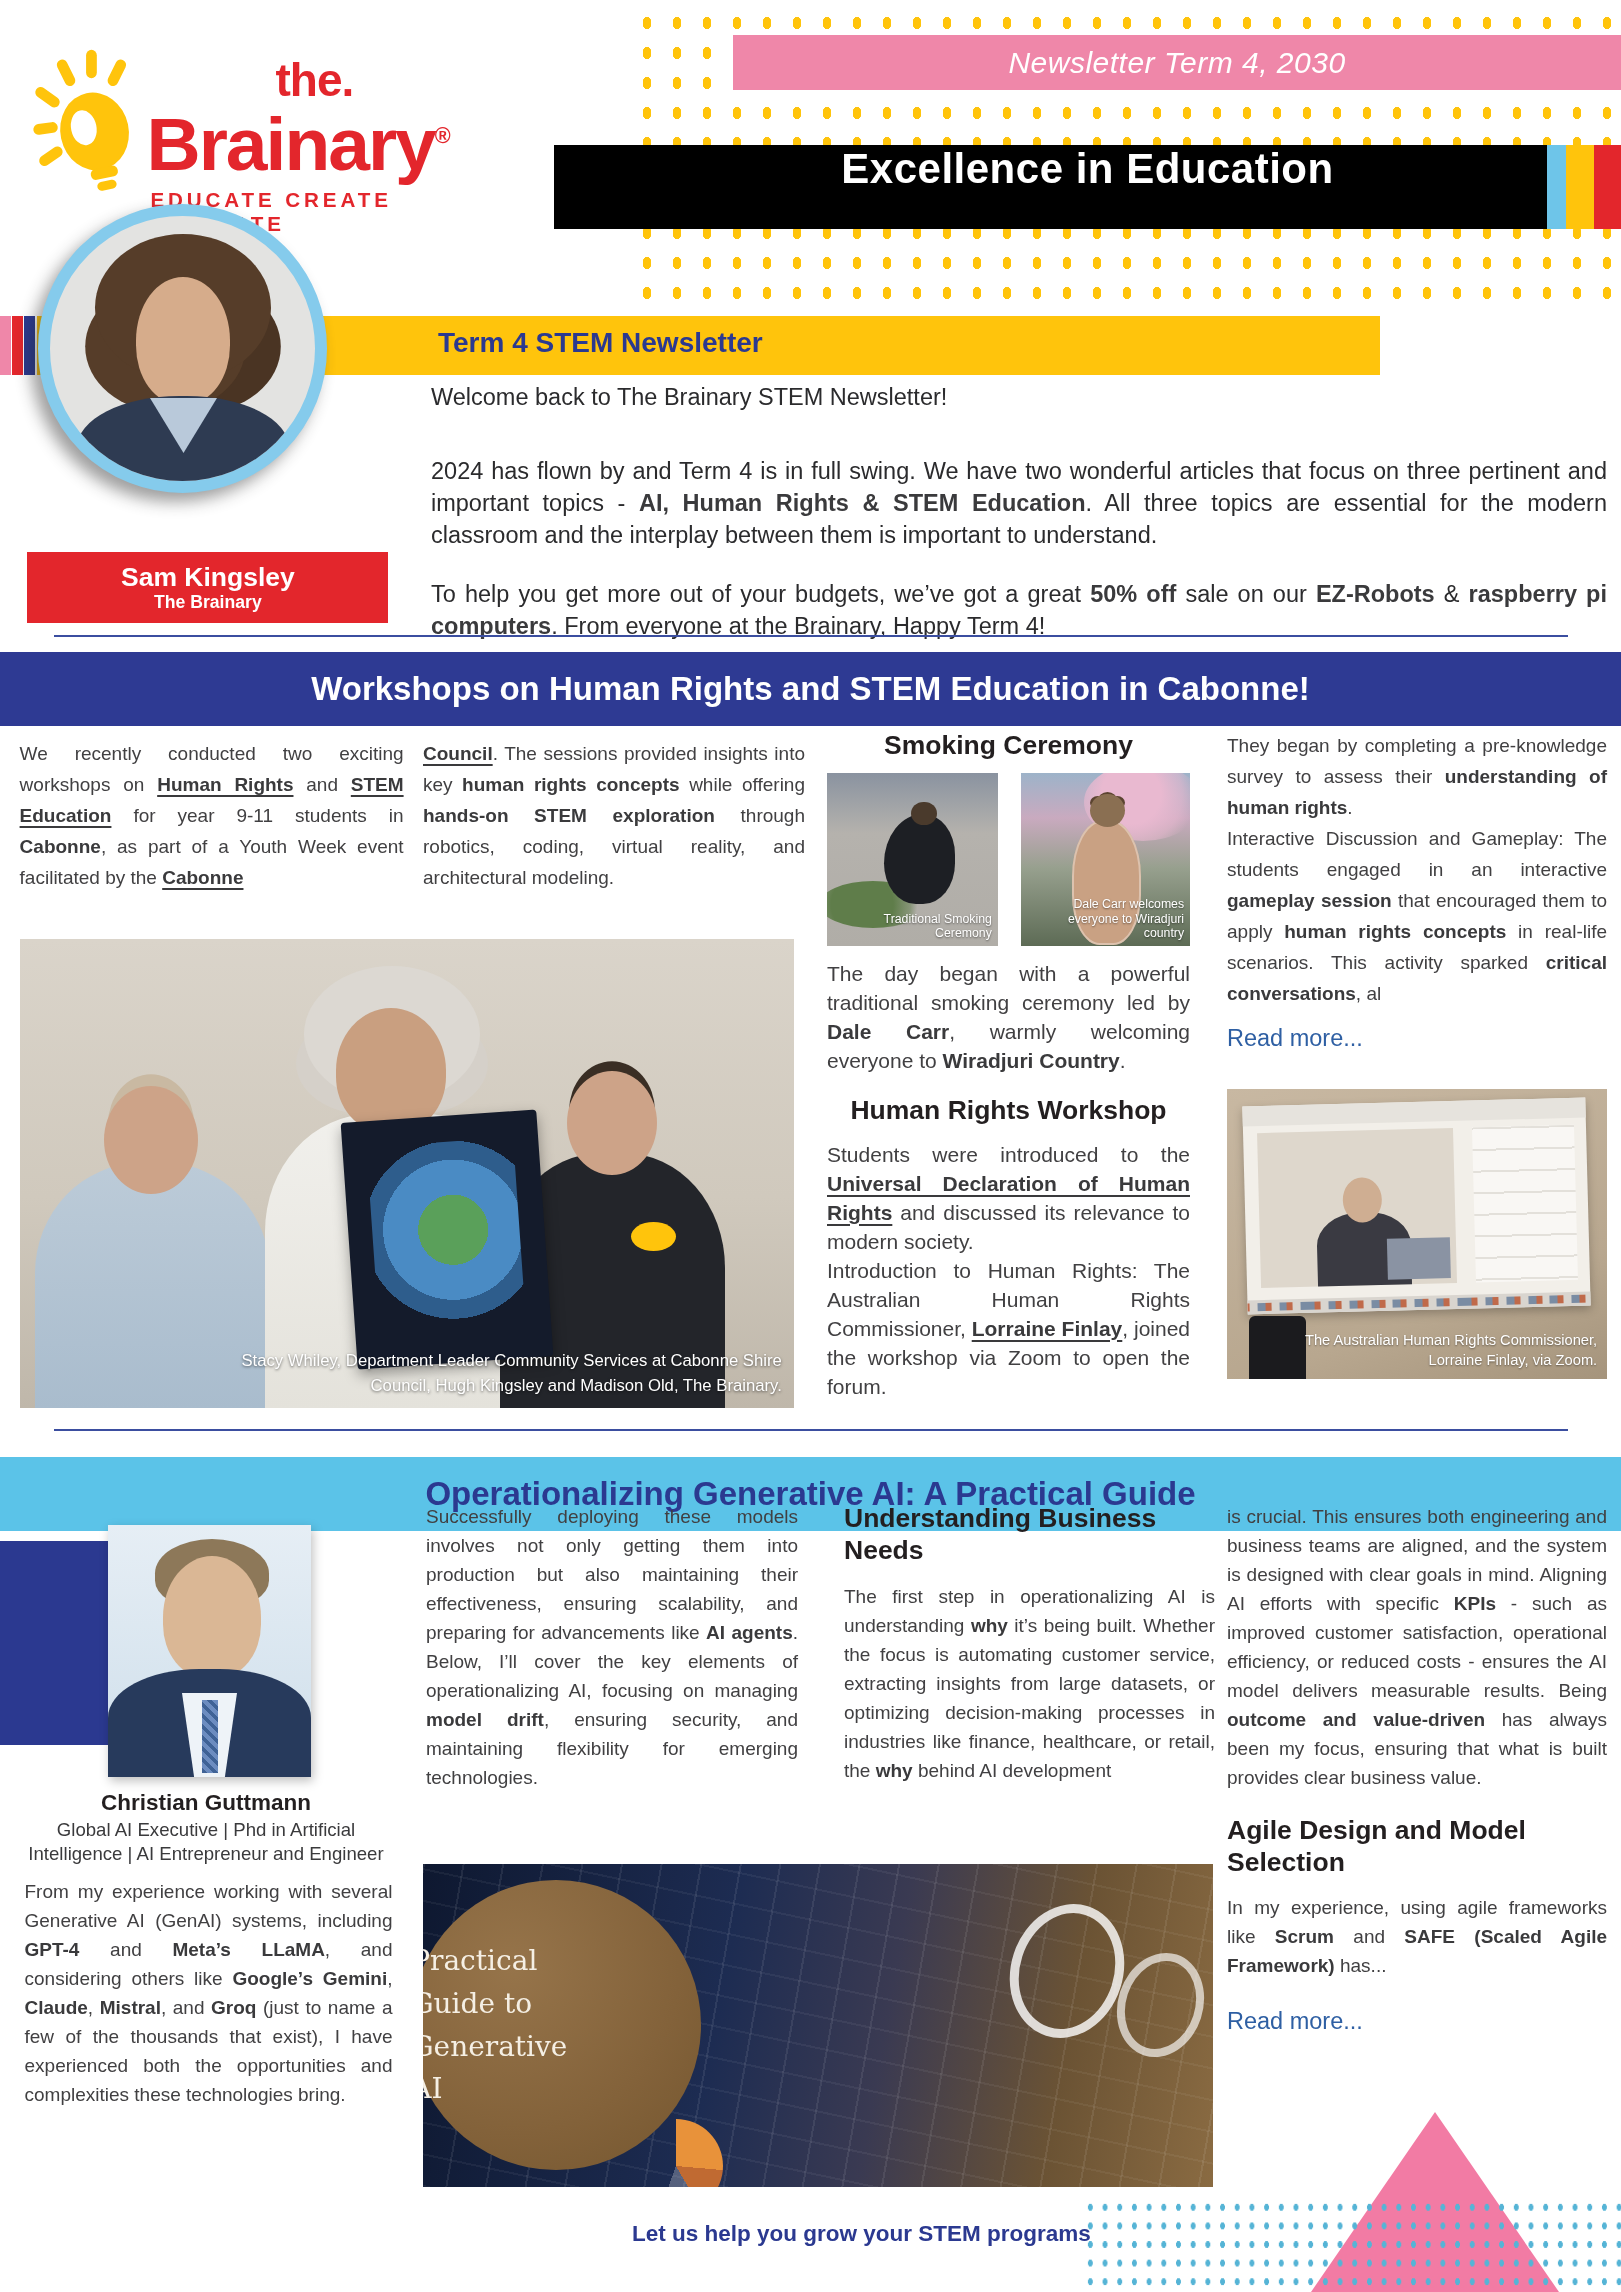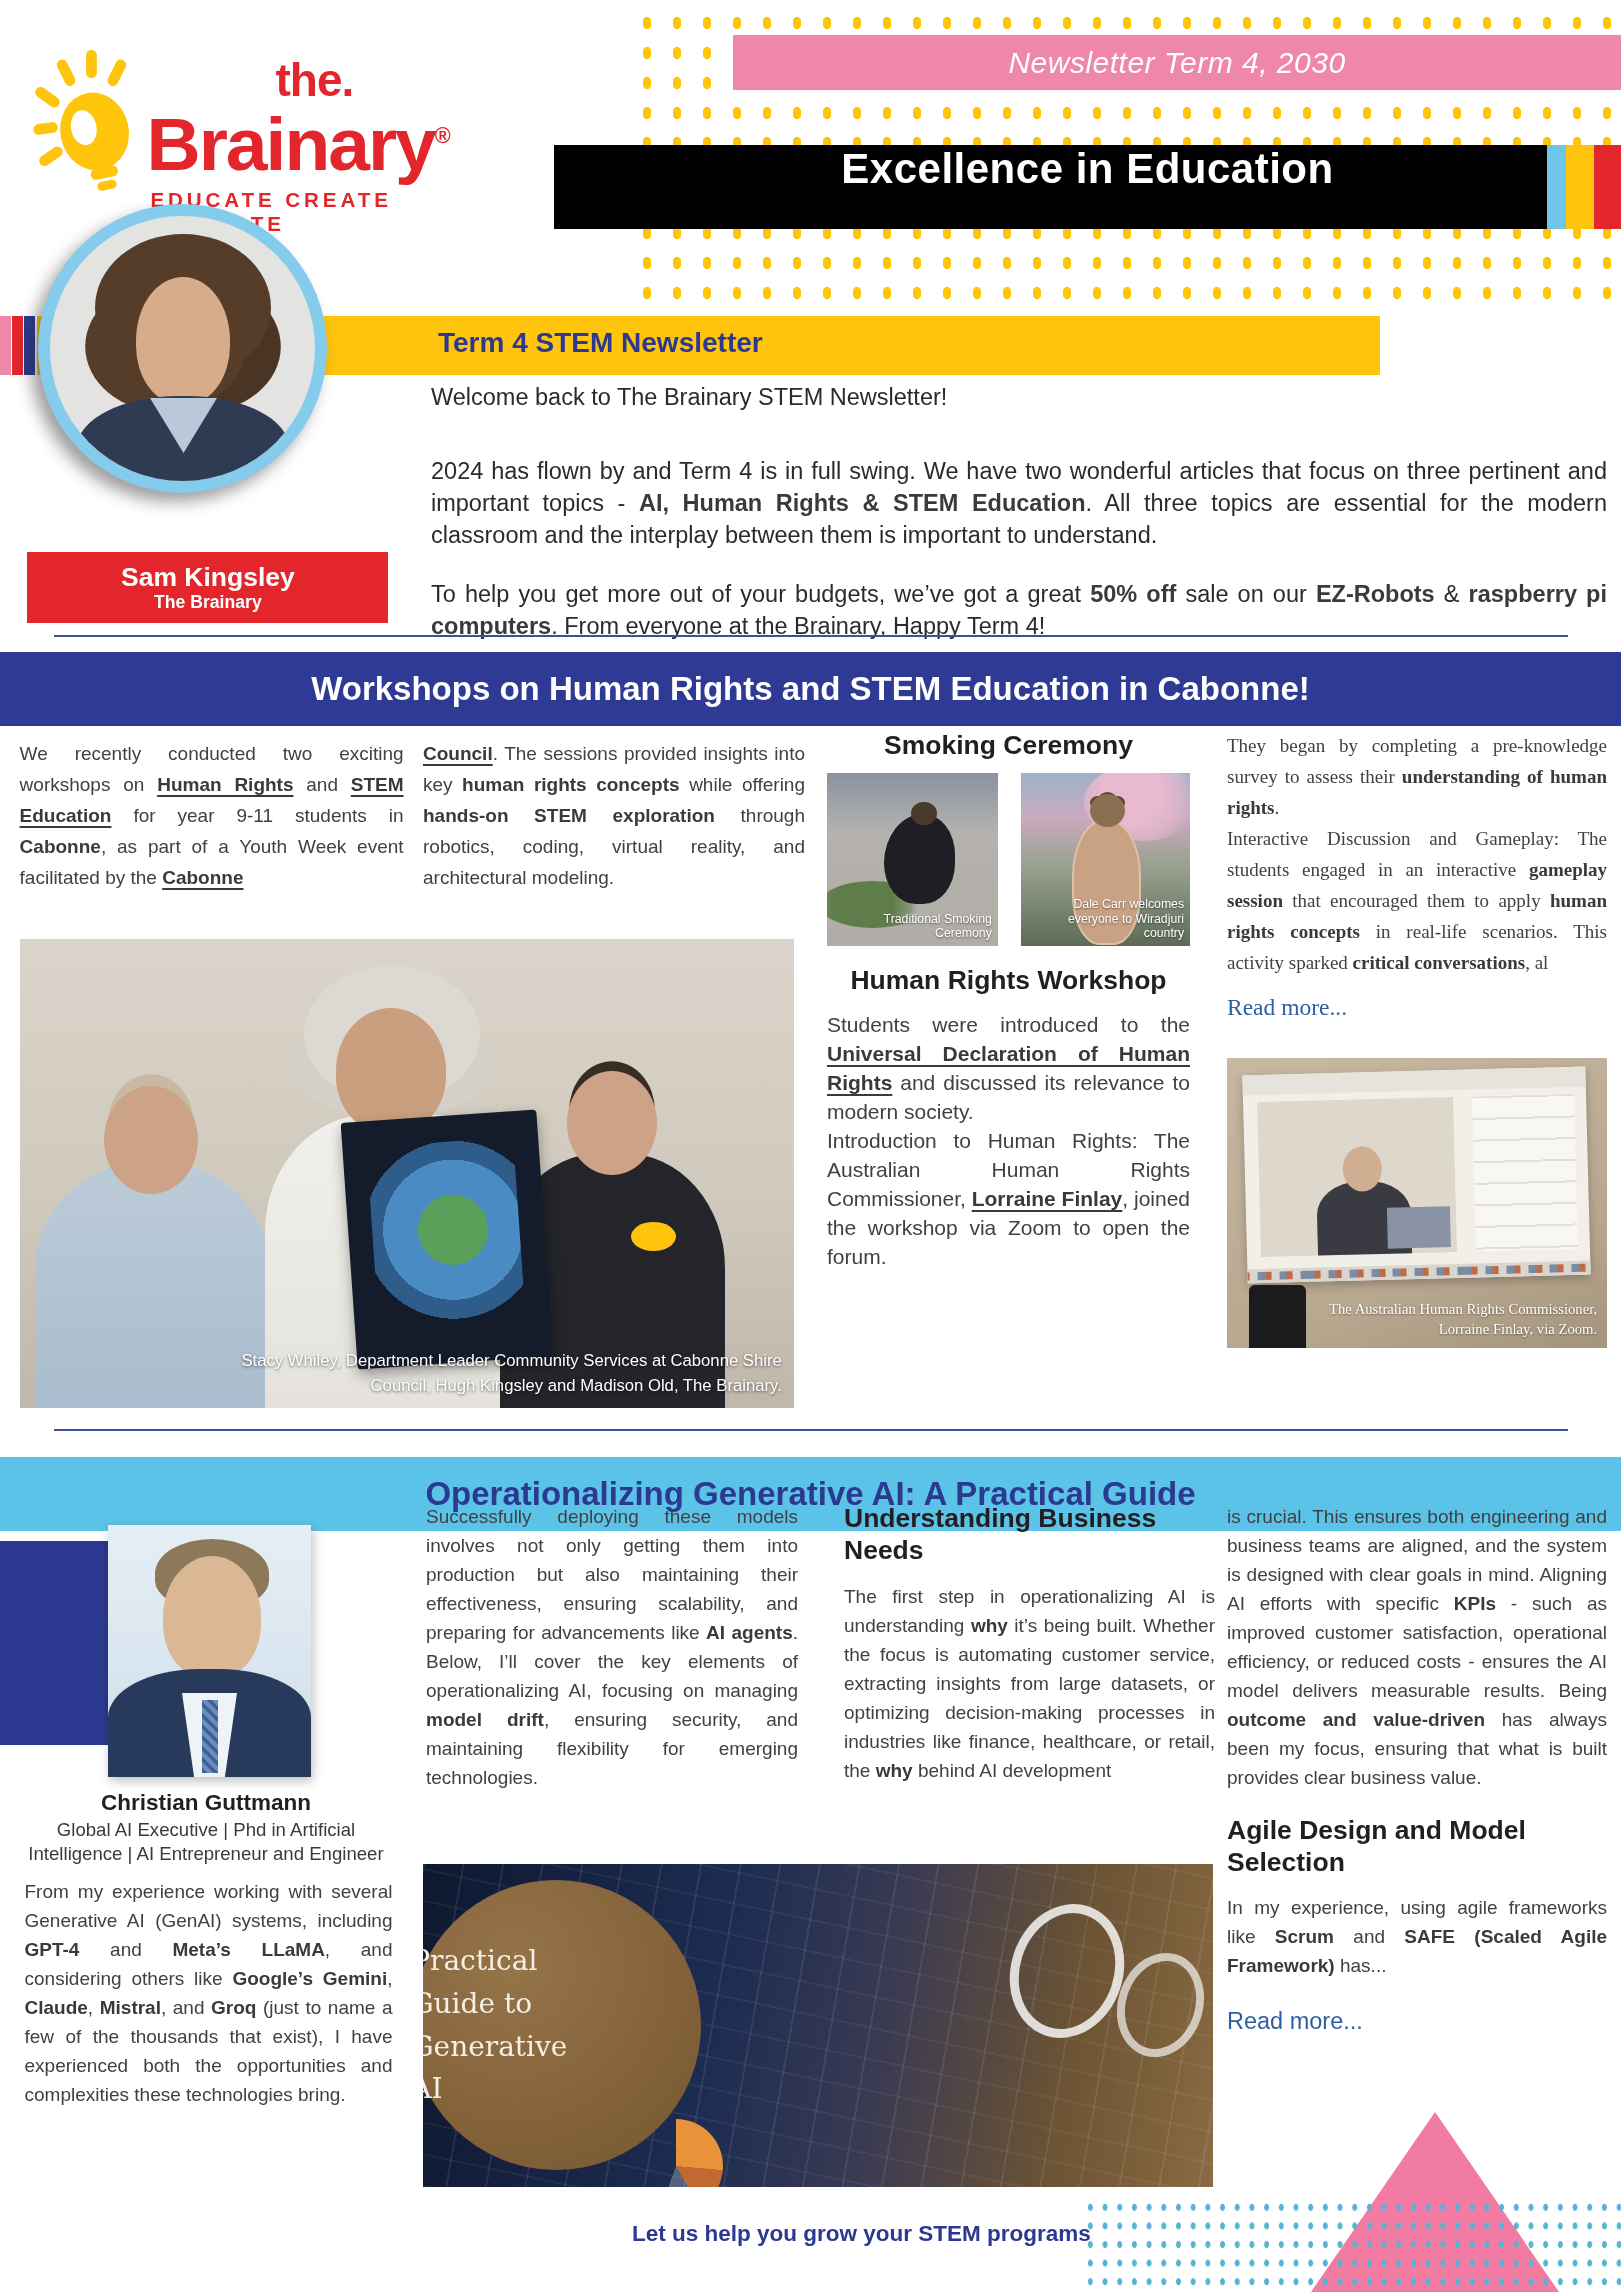--- a/index.html
+++ b/index.html
@@ -64,21 +64,21 @@
     display:flex;align-items:center;justify-content:center;}
   .a2-banner span{color:#2B3990;font-size:33px;font-weight:800;}
 
   
   .colp{font-size:19px;line-height:31px;text-align:justify;color:#414042;margin:0;}
   .b{font-weight:bold;color:#3a3a3c;}
   .u{text-decoration:underline;text-decoration-thickness:2px;text-underline-offset:3.9px;}
   .a1-col1{left:19.6px;top:738px;width:384px;}
   .a1-col2{left:423px;top:738px;width:382px;}
   .a1-col3{left:827px;top:730px;width:363px;}
-  .a1-col4{left:1227px;top:730px;width:380px;font-family:Liberation Serif, serif;}
+  .a1-col4{left:1227px;top:730px;width:380px;}
   .colh{font-size:26.5px;font-weight:800;color:#231F20;text-align:center;margin:0;}
   .smoke-photos{display:flex;gap:23.5px;margin-top:11.8px;}
   .sp{position:relative;height:173px;overflow:hidden;}
   .sp1{width:173px;background:linear-gradient(180deg,#9db3c9 0%,#c9aabf 26%,#97a08e 55%,#5d6b55 100%);}
   .sp1 .blossom{position:absolute;right:-11.8px;top:-9.8px;width:118px;height:78px;border-radius:50%;
     background:radial-gradient(circle at 40% 40%, #e9b9d0 0 35%, rgba(233,185,208,.55) 60%, transparent 75%);}
   .sp1 .figure{position:absolute;left:51px;top:47px;width:69px;height:125px;border-radius:45% 45% 40% 40%;
     background:#c9a183;box-shadow:inset 0 0 0 2px rgba(255,255,255,.35);}
   .sp1 .head{position:absolute;left:69px;top:21.6px;width:35px;height:33px;border-radius:50%;background:#8a6f52;
     box-shadow:0 -9.8px 0 -7.8px #5b4430, 9.8px -7.8px 0 -9.8px #5b4430, -9.8px -7.8px 0 -9.8px #5b4430;}
@@ -279,20 +279,21 @@
         <div class="chead"></div>
         <div class="spcap">Traditional Smoking Ceremony</div>
       </div>
       <div class="sp sp1">
         <div class="blossom"></div>
         <div class="figure"></div>
         <div class="head"></div>
         <div class="spcap">Dale Carr welcomes everyone to Wiradjuri country</div>
       </div>
     </div>
+    <p class="colp" style="margin-top:13.7px;font-size:21px;line-height:29px;"><span>The day began with a powerful traditional smoking ceremony led by </span><span class="b">Dale Carr</span><span>, warmly welcoming everyone to </span><span class="b">Wiradjuri Country</span><span>.</span></p>
     <h3 class="colh" style="margin-top:19.6px;">Human Rights Workshop</h3>
     <p class="colp" style="margin-top:13.7px;font-size:21px;line-height:29px;"><span>Students were introduced to the </span><span class="b u">Universal Declaration of Human Rights</span><span> and discussed its relevance to modern society.</span><br><span>Introduction to Human Rights: The Australian Human Rights Commissioner, </span><span class="b u">Lorraine Finlay</span><span>, joined the workshop via Zoom to open the forum.</span></p>
   </div>
 
   <div class="abs a1-col4">
     <p class="colp"><span>They began by completing a pre-knowledge survey to assess their </span><span class="b">understanding of human rights</span><span>.</span><br><span>Interactive Discussion and Gameplay: The students engaged in an interactive </span><span class="b">gameplay session</span><span> that encouraged them to apply </span><span class="b">human rights concepts</span><span> in real-life scenarios. This activity sparked </span><span class="b">critical conversations</span><span>, al</span></p>
     <a class="readmore">Read more...</a>
     <div class="a1-zoom">
       <div class="zm-screen">
         <div class="zm-toolbar"></div>

